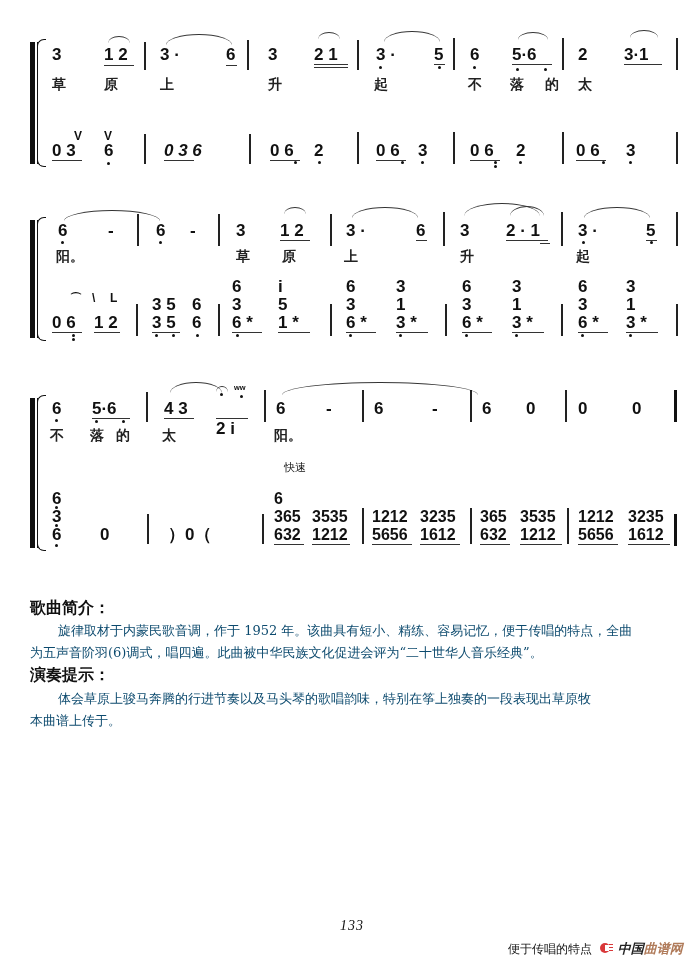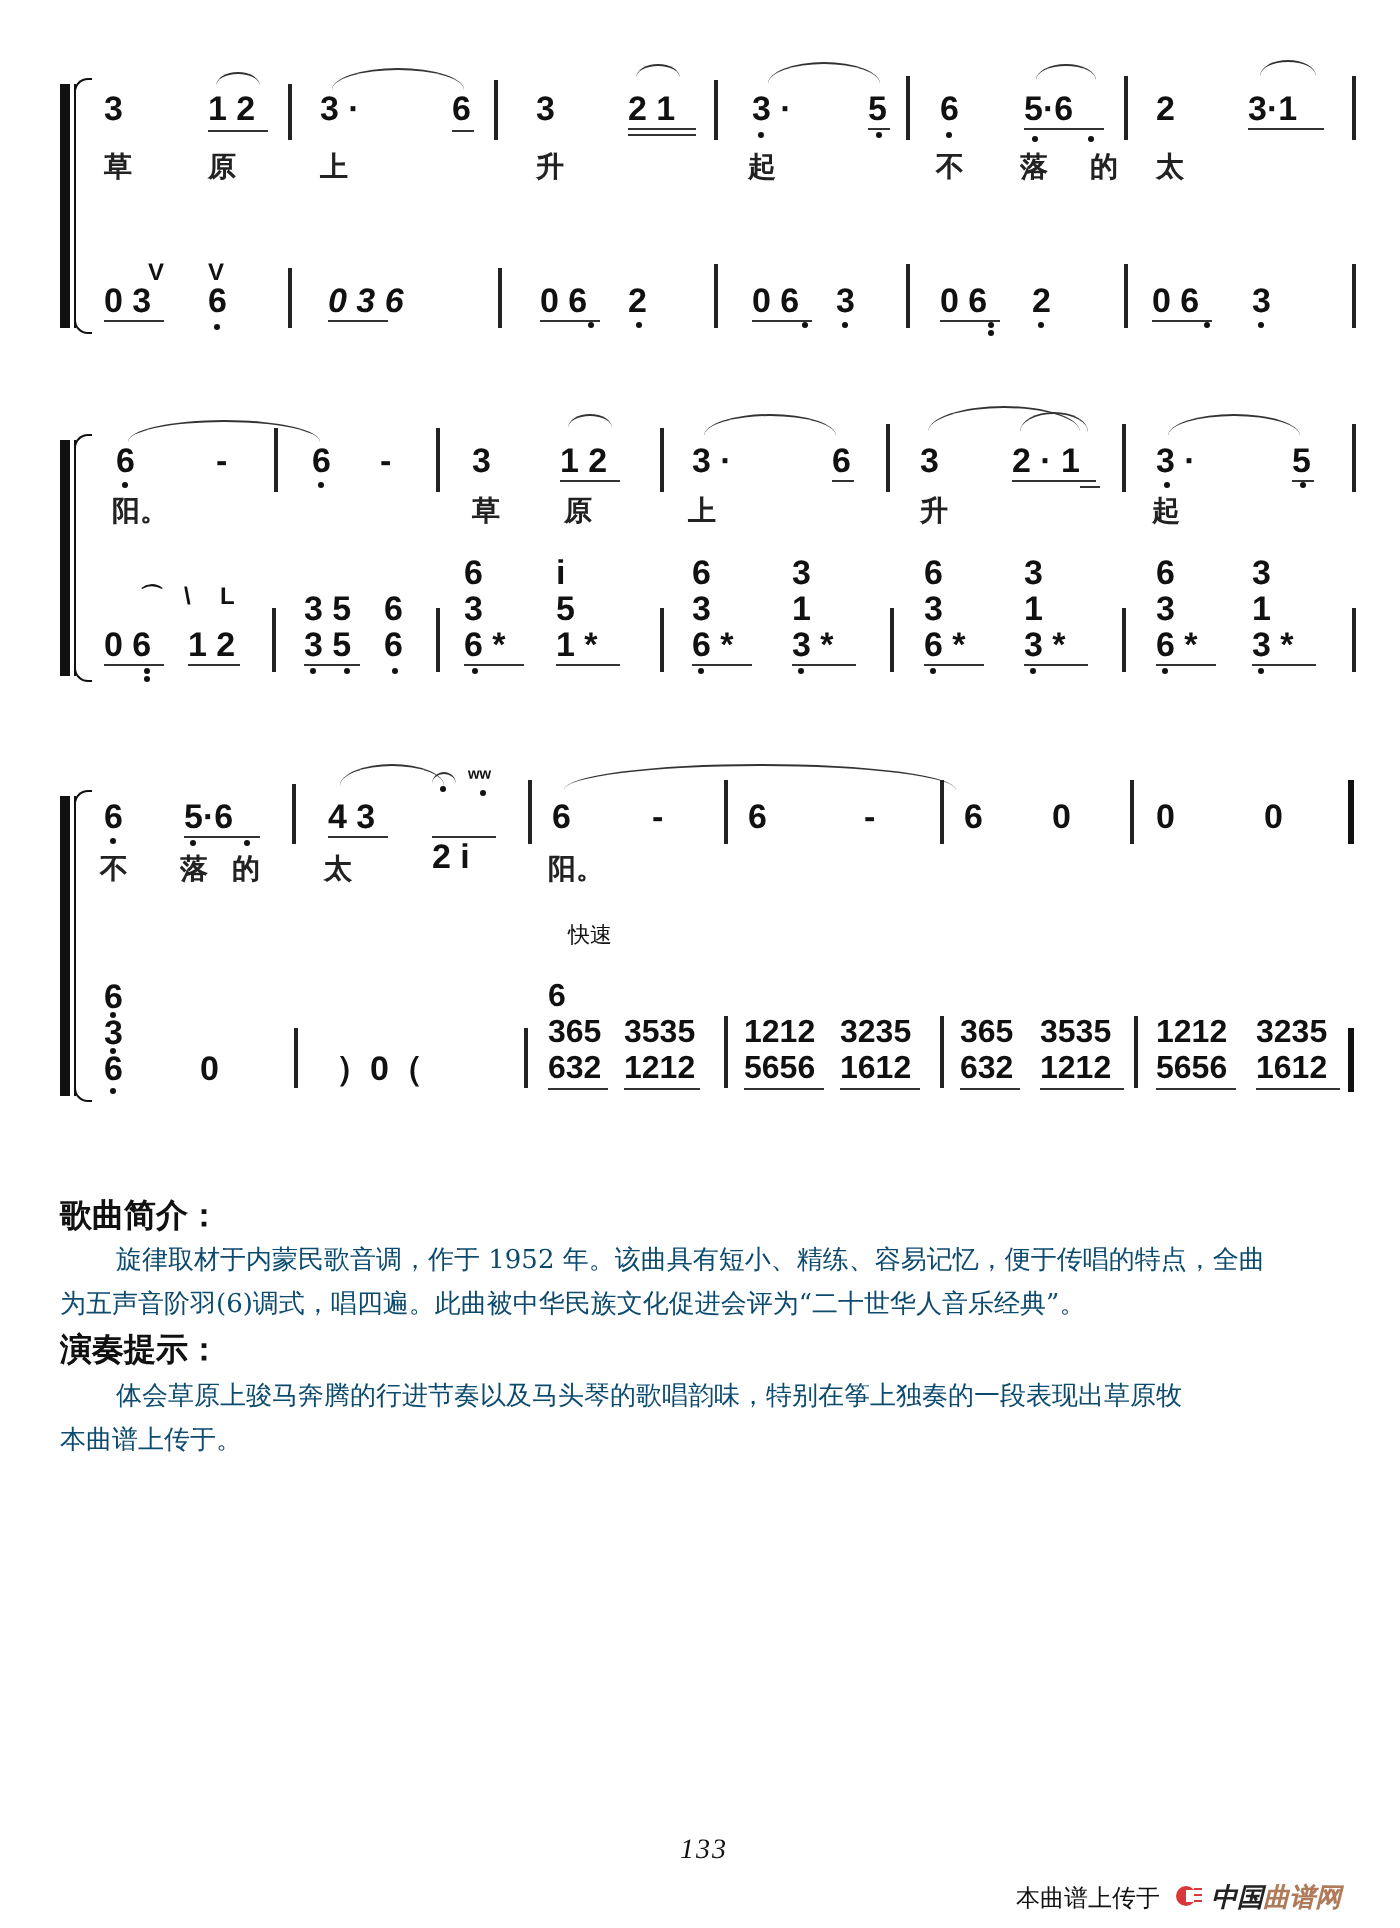--- a/index.html
+++ b/index.html
@@ -337,20 +337,20 @@
 <div class="section-title" style="left:30px; top:598px;">歌曲简介：</div>
 <div class="para" style="left:58px; top:620px;">旋律取材于内蒙民歌音调，作于 1952 年。该曲具有短小、精练、容易记忆，便于传唱的特点，全曲</div>
 <div class="para" style="left:30px; top:642px;">为五声音阶羽(6)调式，唱四遍。此曲被中华民族文化促进会评为“二十世华人音乐经典”。</div>
 <div class="section-title" style="left:30px; top:665px;">演奏提示：</div>
 <div class="para" style="left:58px; top:688px;">体会草原上骏马奔腾的行进节奏以及马头琴的歌唱韵味，特别在筝上独奏的一段表现出草原牧</div>
 <div class="para" style="left:30px; top:710px;">本曲谱上传于。</div>
 
 <div class="page-num" style="left:340px; top:918px;">133</div>
 
 <div class="footer" style="left:508px; top:940px;">
-  <span>本曲谱上传于</span>
+  <span>便于传唱的特点</span>
   <span style="display:inline-block; width:14px; height:11px; margin-left:4px; vertical-align:-1px; position:relative;">
     <span style="position:absolute; left:0; top:0; width:10px; height:10px; border-radius:50%; background:#d9383a;"></span>
     <span style="position:absolute; left:5px; top:2px; width:6px; height:6px; background:#fff;"></span>
     <span style="position:absolute; left:9px; top:1px; width:4px; height:1px; background:#d9383a; box-shadow:0 3px 0 #d9383a, 0 6px 0 #d9383a;"></span>
   </span>
   <span class="logo-text" style="color:#222;">中国</span><span class="logo-text" style="color:#b07b5a;">曲谱网</span>
 </div>
 
 </body></html>

